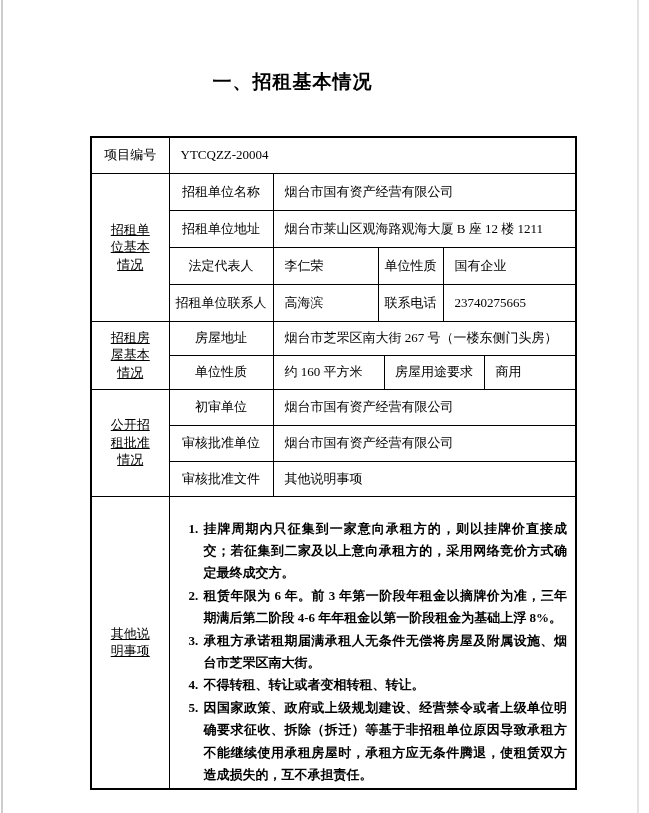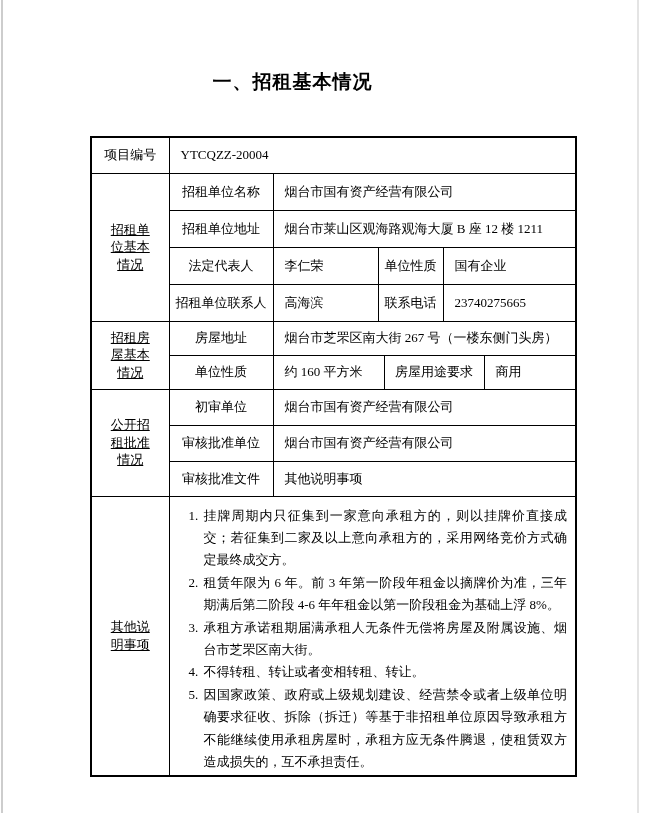--- a/index.html
+++ b/index.html
@@ -56,21 +56,22 @@
     padding: 2px 4px;
     margin-left: 48px;
   }
   td.val {
     text-align: left;
     padding: 2px 4px 2px 11px;
     margin-left: 36px;
   }
   td.notes-cell {
     vertical-align: top;
-    padding: 8px 8px 2px 2px;
+    padding: 21px 8px 2px 2px;
+    font-weight: bold;
   }
   ol.notes-list {
     margin: 0;
     padding-left: 30px;
     list-style: decimal outside;
   }
   ol.notes-list li {
     font-size: 13px;
     line-height: 22.4px;
     text-align: justify;

